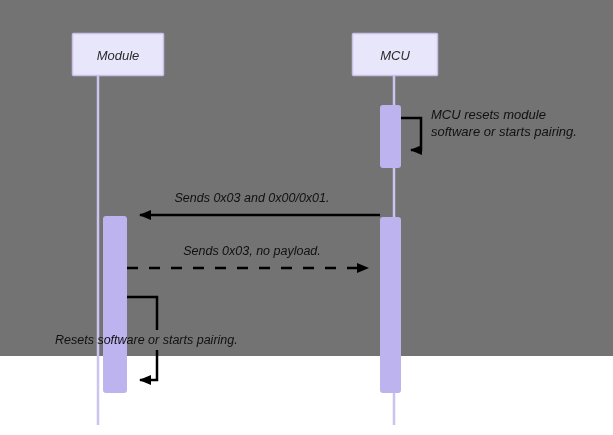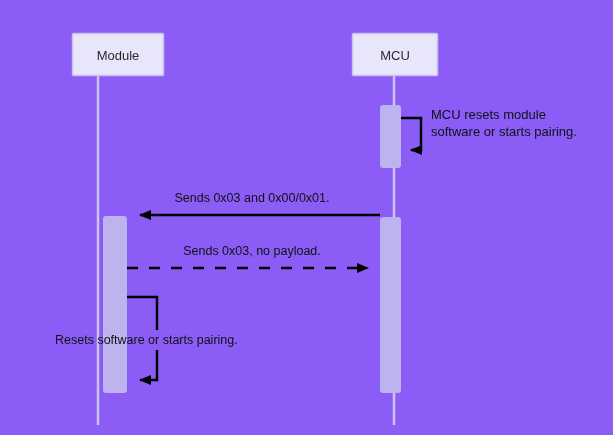--- a/index.html
+++ b/index.html
@@ -9,22 +9,23 @@
   }
   body {
     width: 613px;
     height: 435px;
     font-family: "Liberation Sans", sans-serif;
     overflow: hidden;
   }
   #diagram-root {
     position: relative;
     width: 613px;
-    height: 435px;
-    background: #8b5cf6;
+    height: 356px;
+    background: #737373;
+    font-style: italic;
   }
   #seq-svg {
     position: absolute;
     top: 0;
     left: 0;
     width: 613px;
     height: 435px;
   }
   .participant-label {
     font-family: "Liberation Sans", sans-serif;

